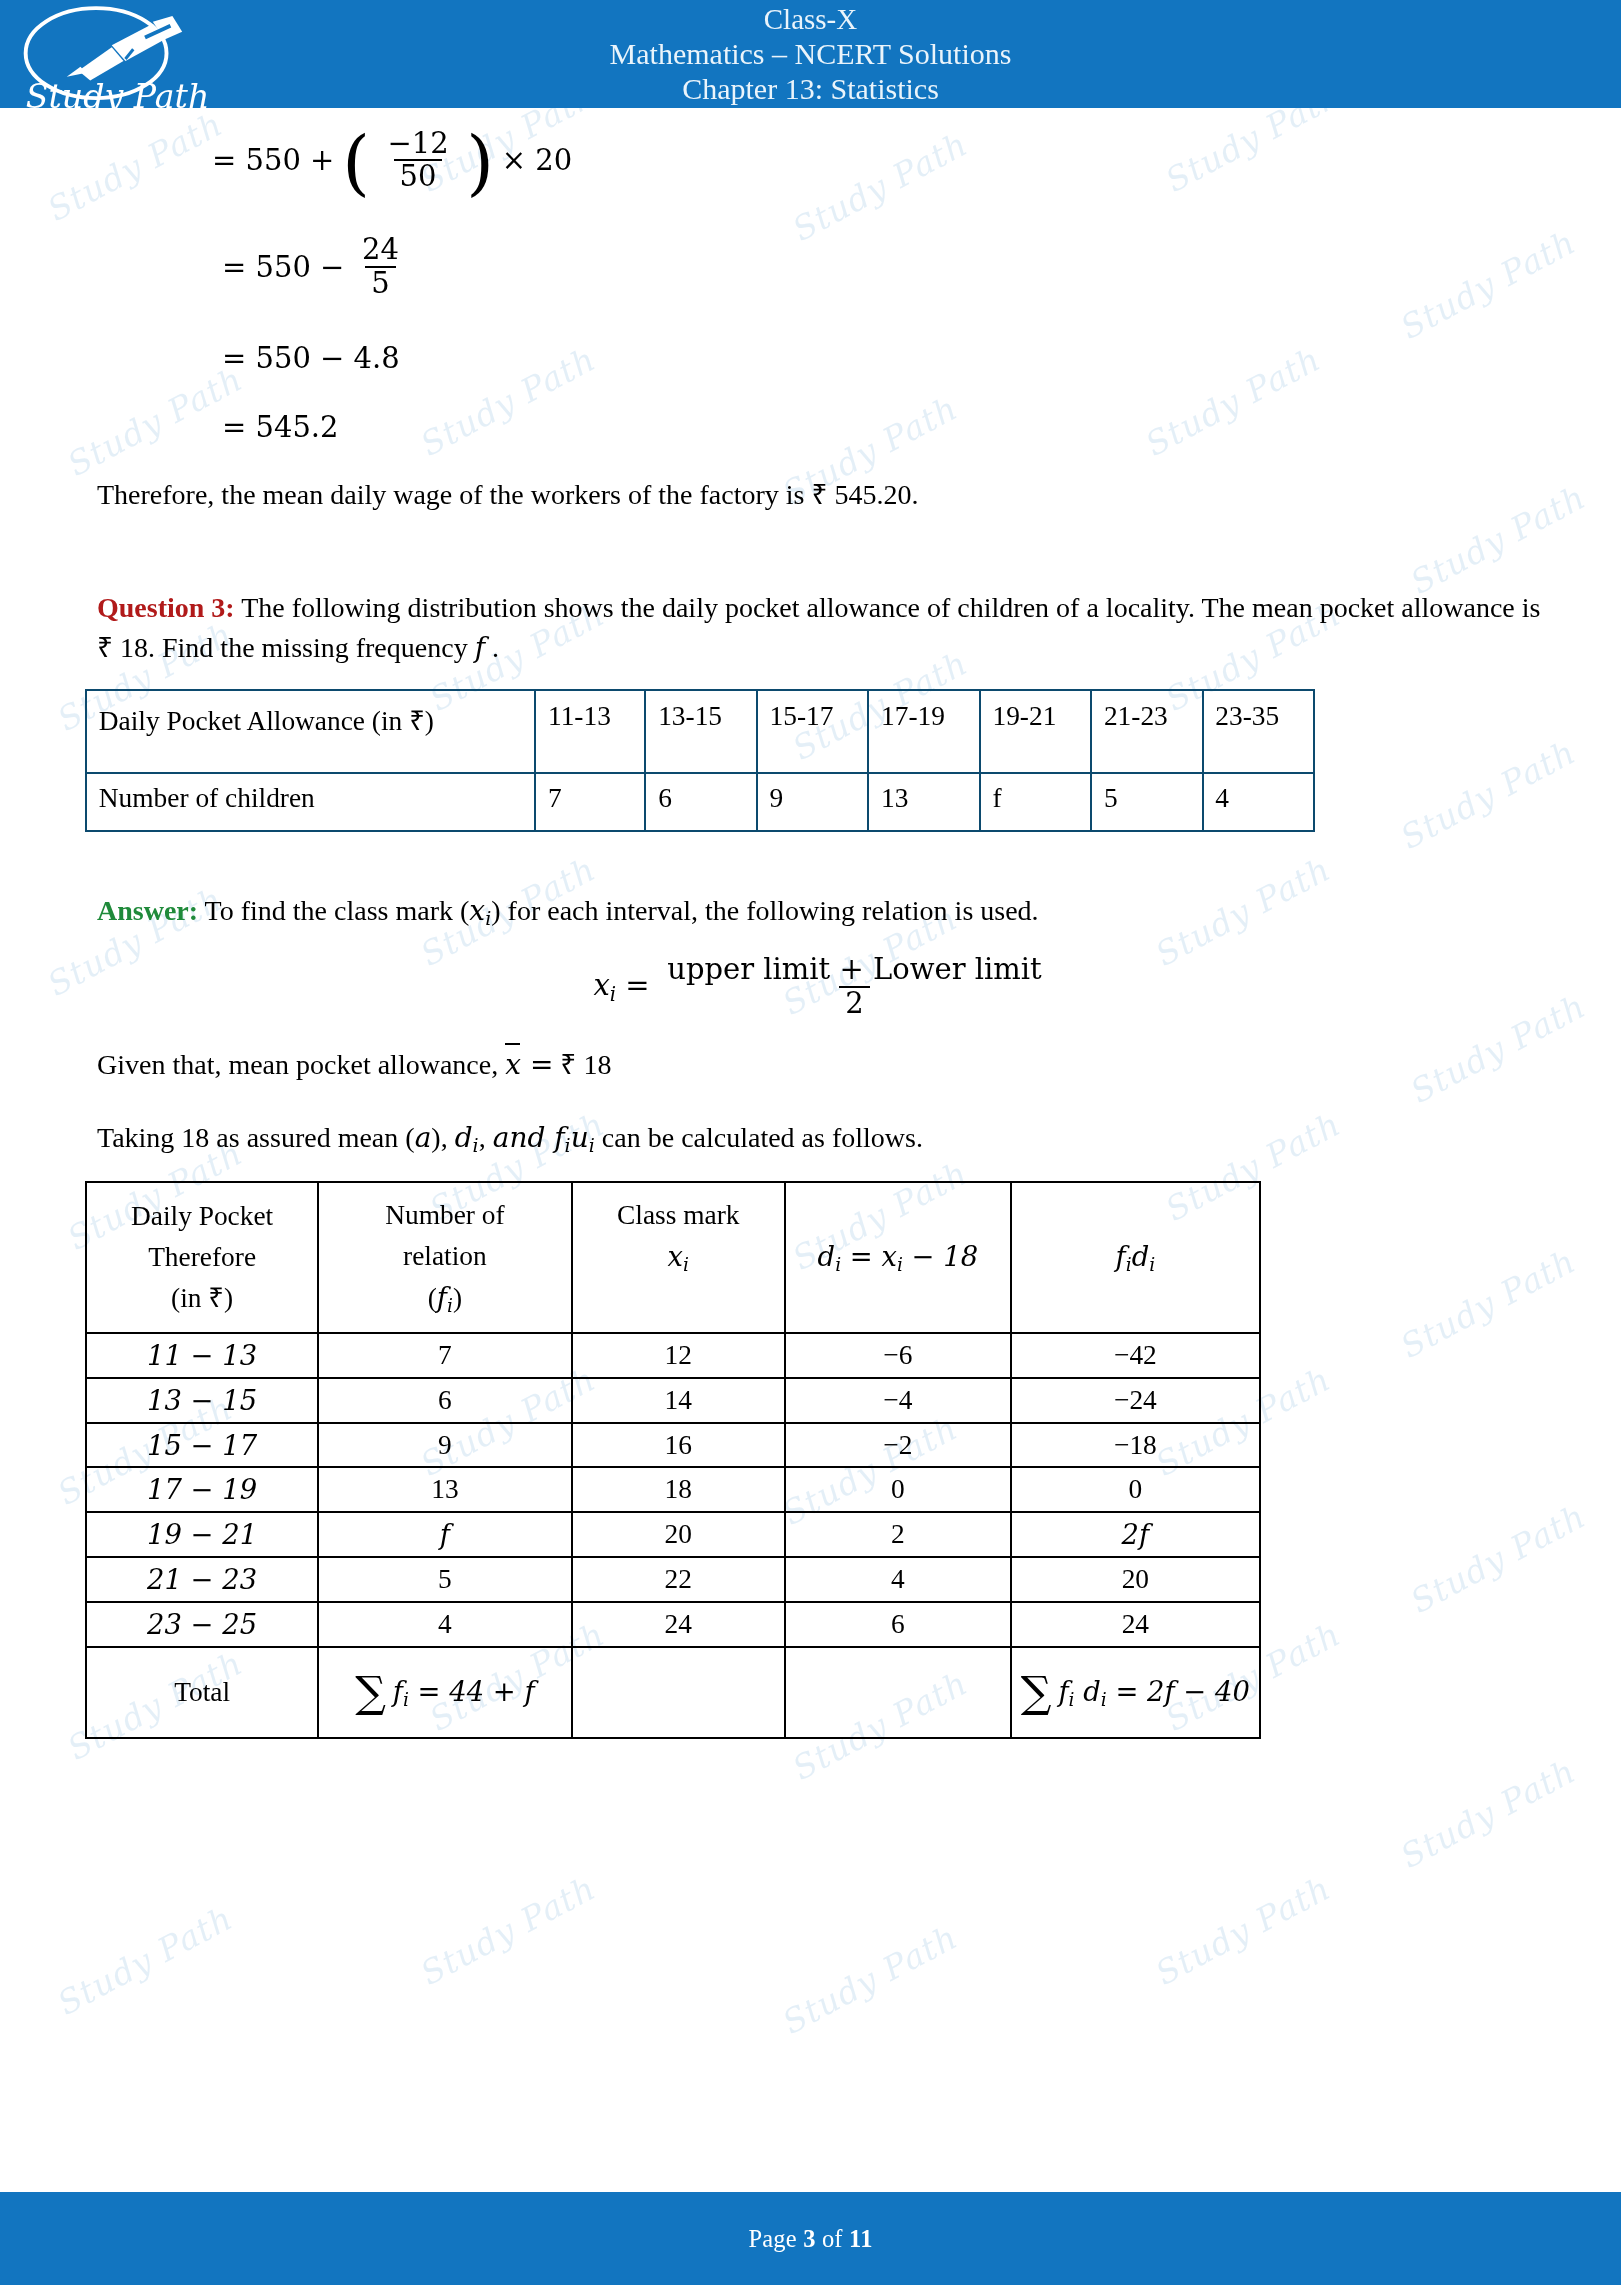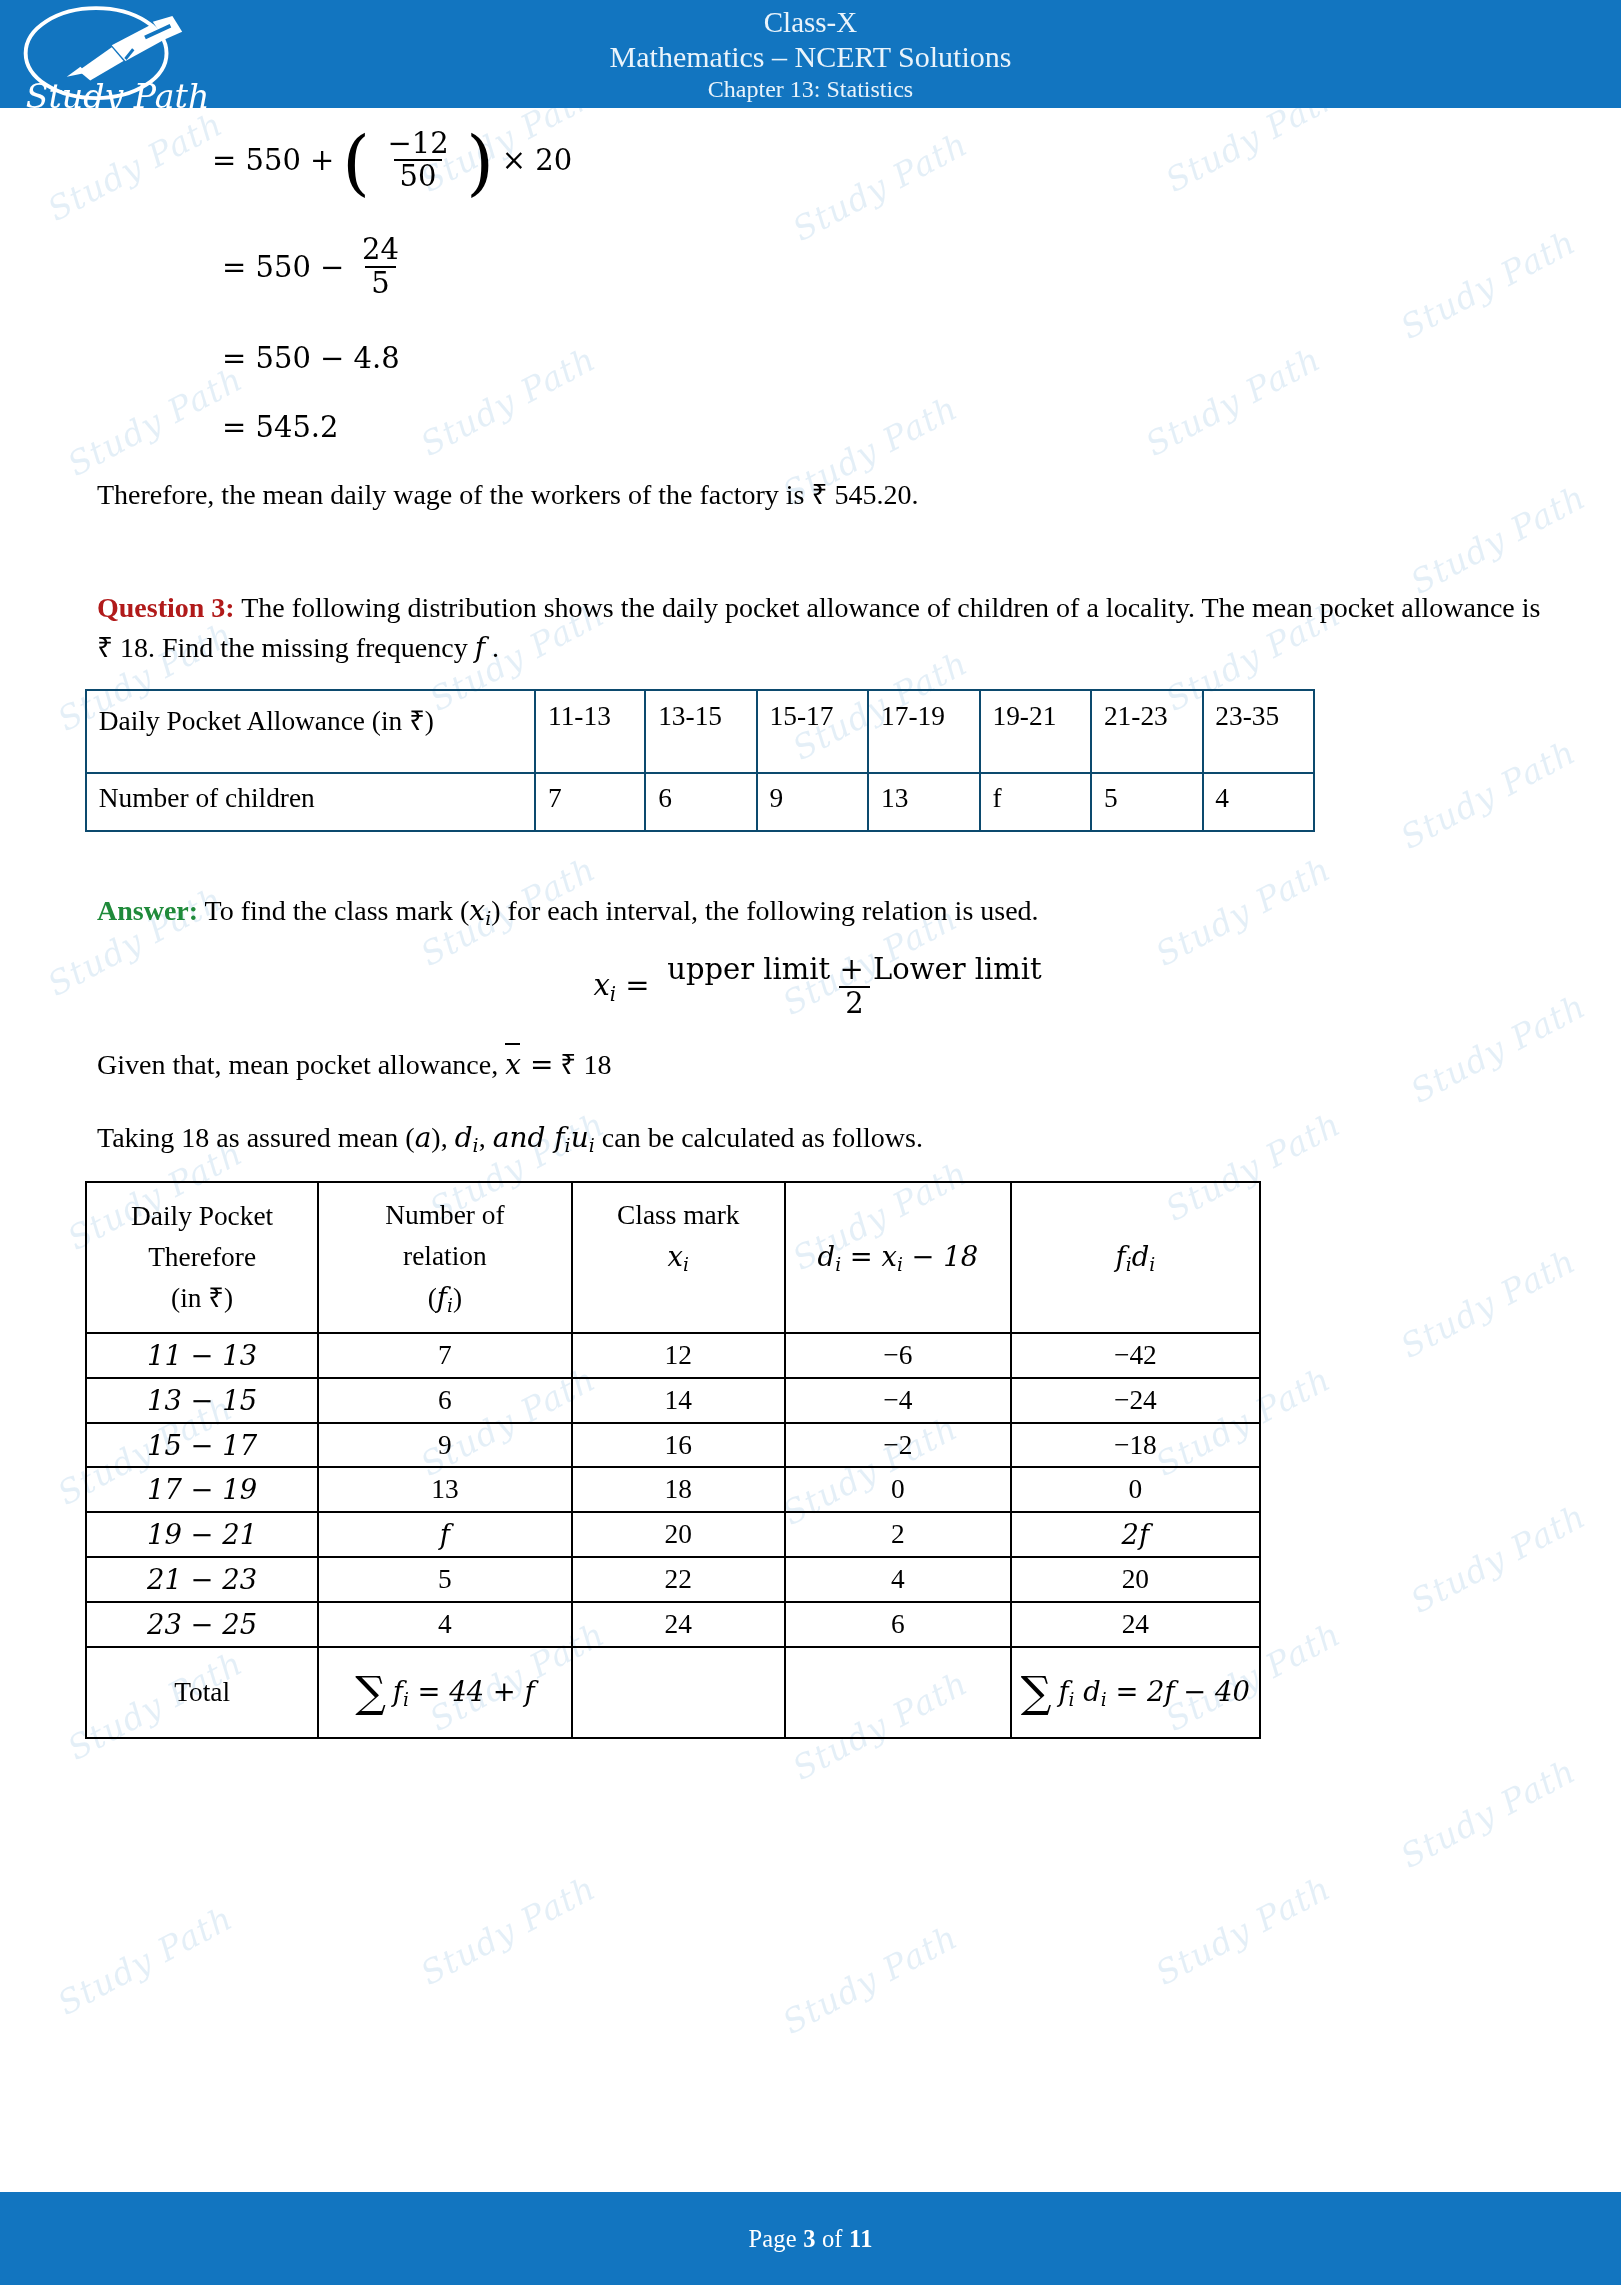--- a/index.html
+++ b/index.html
@@ -15,21 +15,21 @@
   
   .header{
     position:absolute; top:0; left:0; width:1621px; height:108px;
     background:#1275c0;
     color:#eaf4fb;
     display:flex; align-items:center; justify-content:center;
   }
   .header-titles{ text-align:center; line-height:1.18; }
   .header-titles .l1{ font-size:29px; }
   .header-titles .l2{ font-size:30px; }
-  .header-titles .l3{ font-size:24px; }
+  .header-titles .l3{ font-size:30px; }
   .logo{
     position:absolute; left:9.8px; top:2px; width:225px; height:116px;
   }
   .logo svg{ display:block; }
 
   
   .footer{
     position:absolute; left:0; bottom:8px; width:1621px; height:93px;
     background:#1275c0; color:#ffffff;
     display:flex; align-items:center; justify-content:center;

